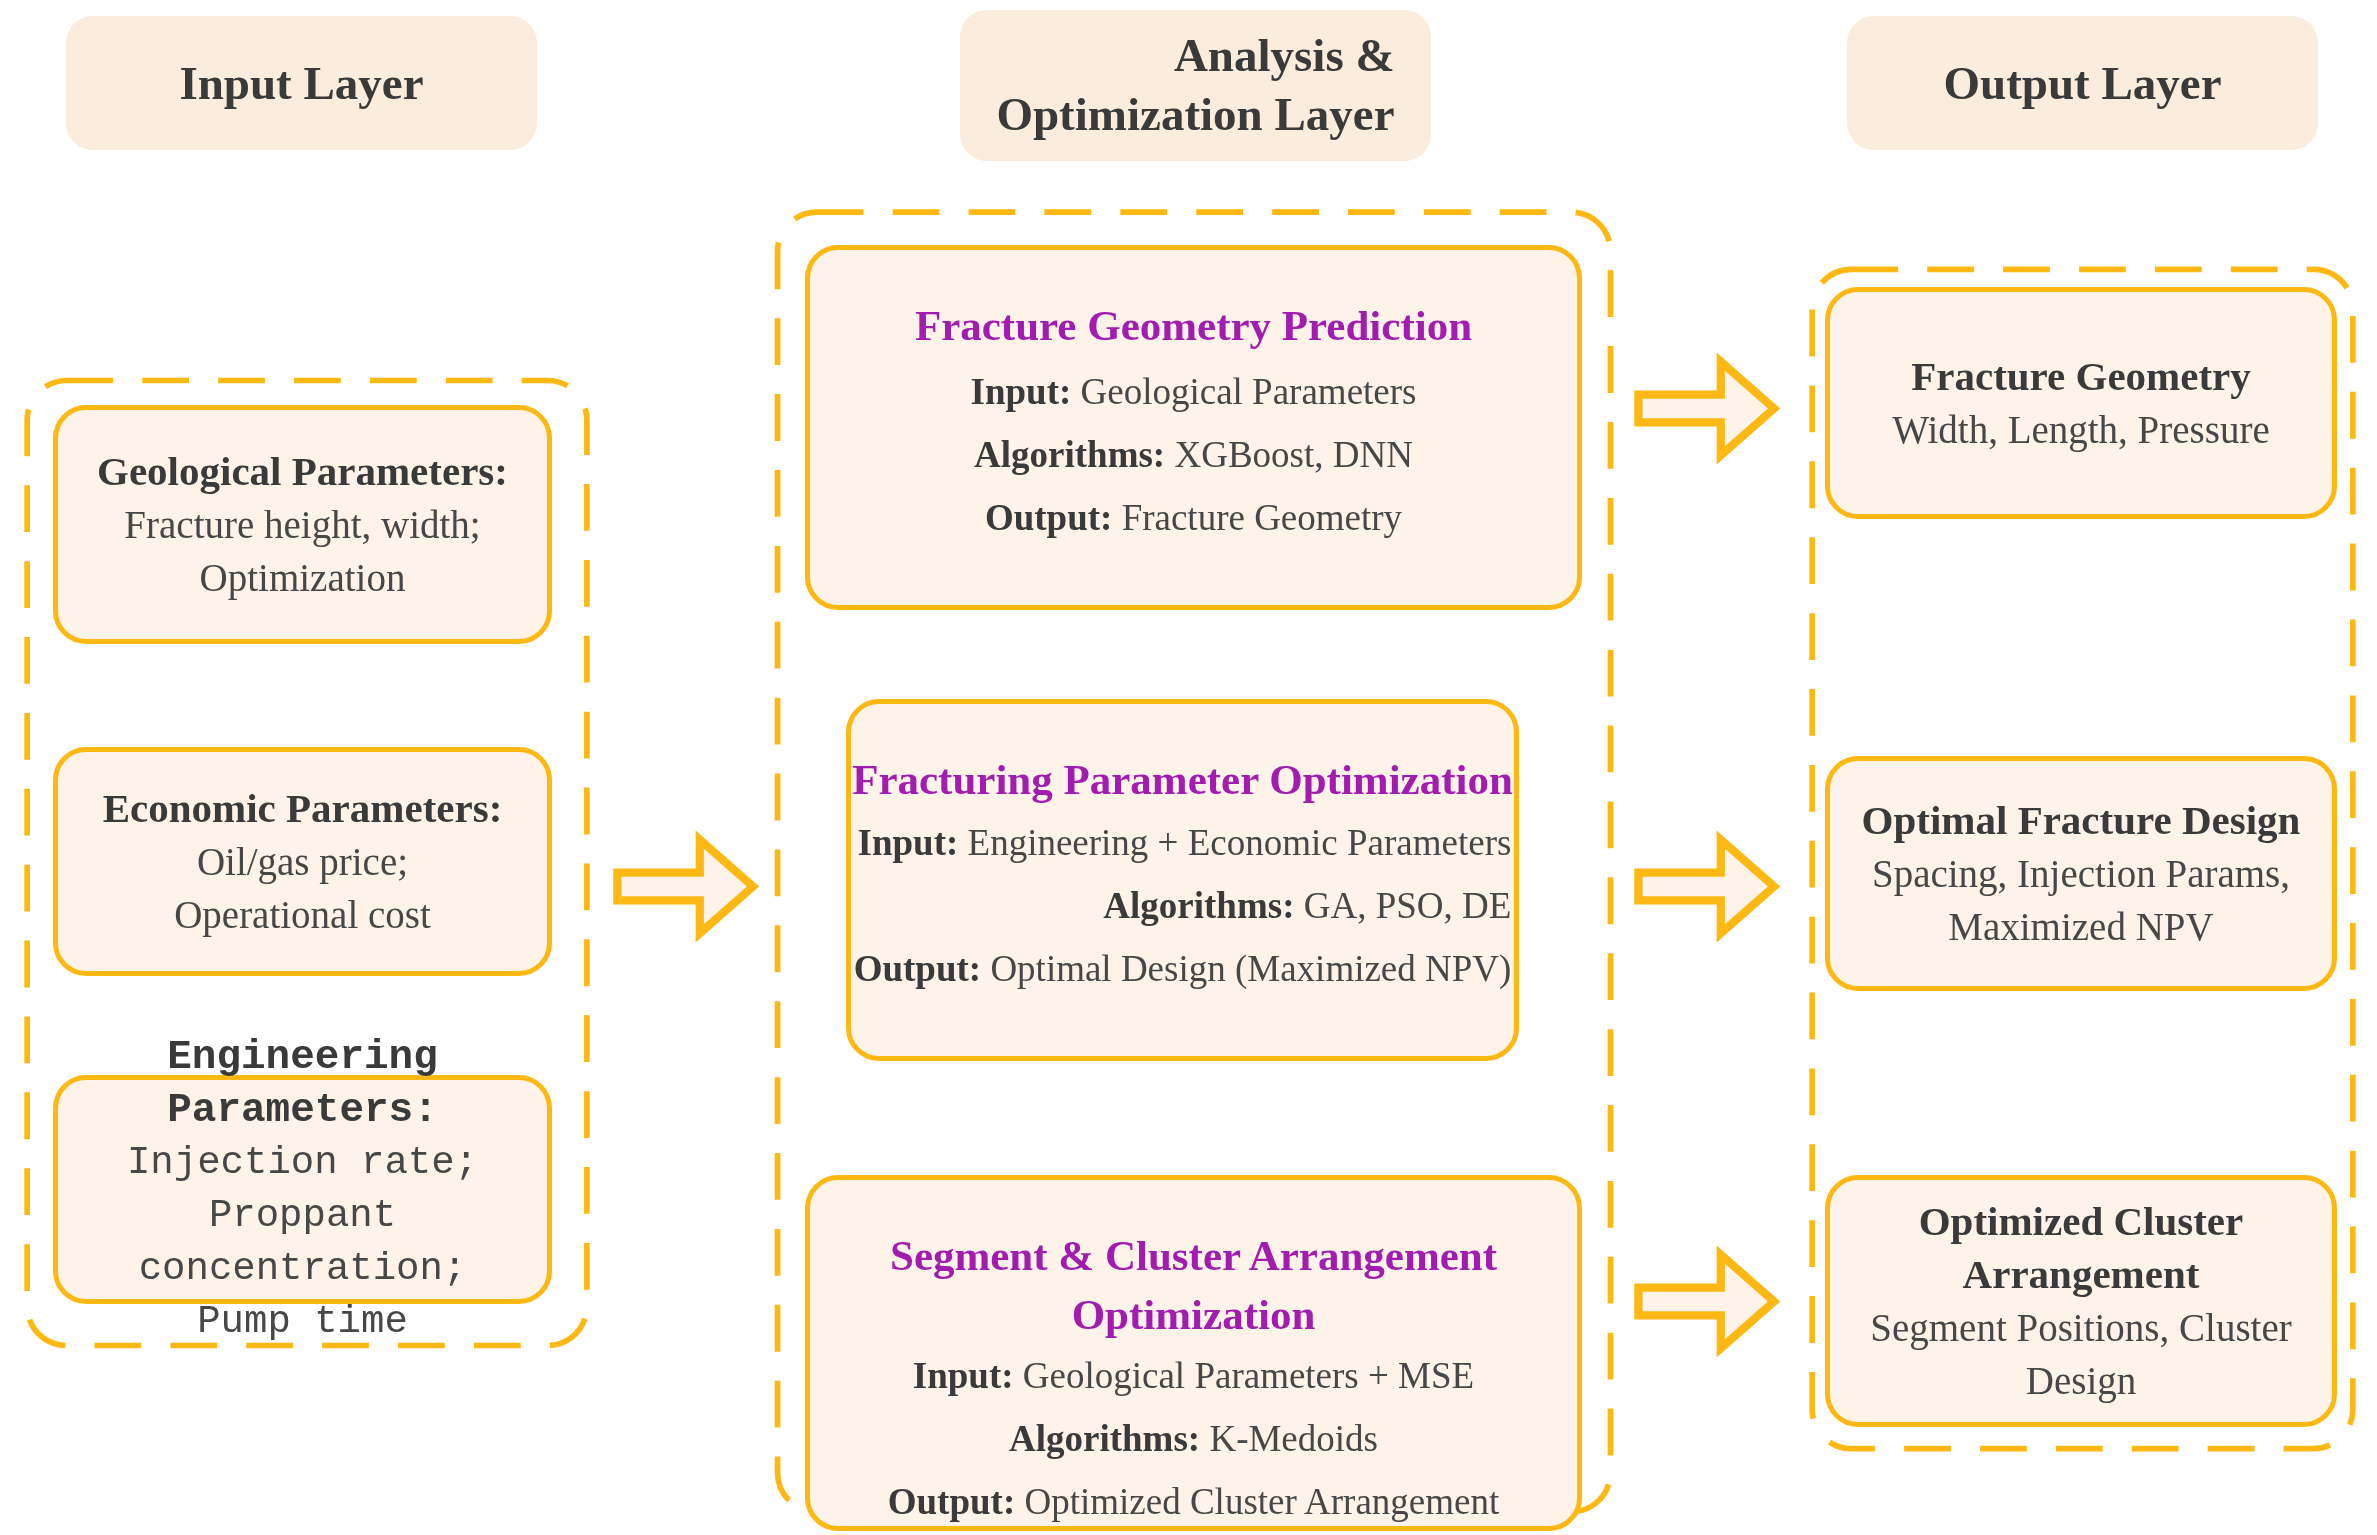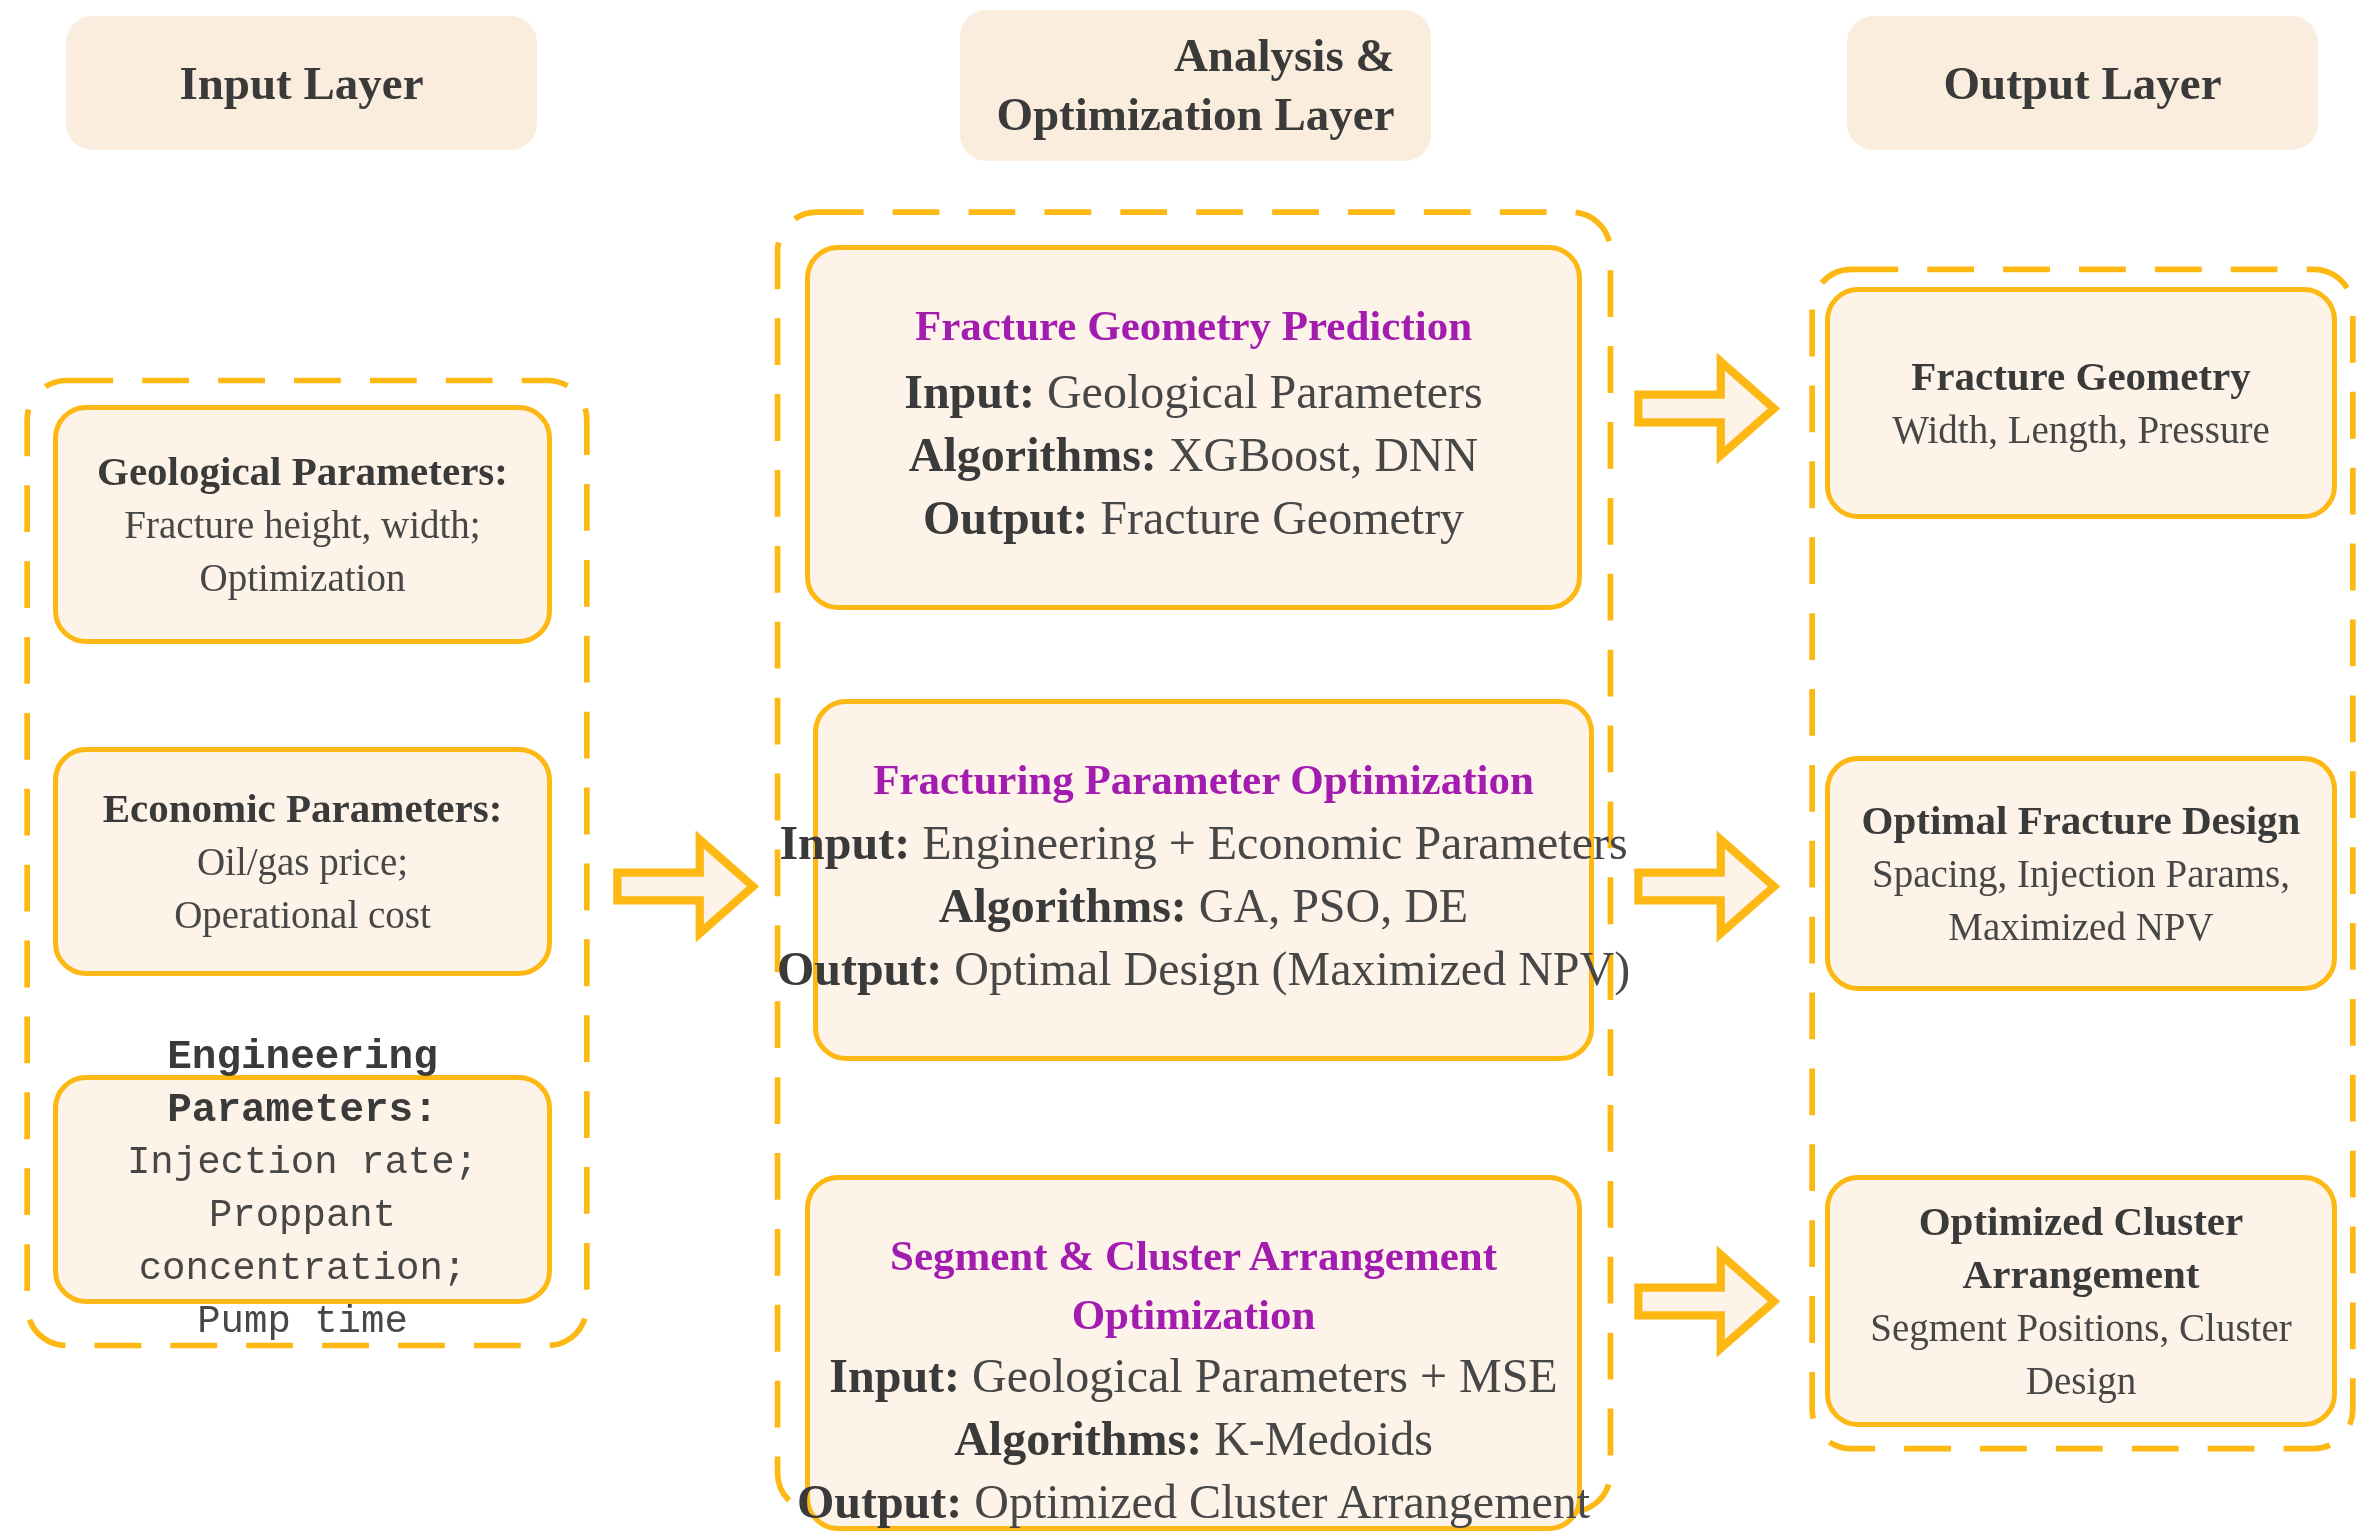--- a/index.html
+++ b/index.html
@@ -77,21 +77,21 @@
     padding: 46px 12.7px 56px 12.7px;
   }
   .mbox-title {
     font-weight: bold;
     color: #a21caf;
     font-size: 43px;
     line-height: 59px;
     white-space: pre;
   }
   .mbox-rows {
-    font-size: 48px;
+    font-size: 37px;
     line-height: 63px;
     color: #474747;
   }
   .mbox-row { white-space: nowrap; }
   .mbox-row b { color: #3A3A3A; }
 
   svg.arrow { overflow: visible; }
   svg.arrow polygon {
     fill: #FDF3E8;
     stroke: #FDB813;
@@ -140,21 +140,21 @@
 
   <div class="mbox abs" style="left:805px; top:245px; width:777px; height:365px;">
     <div class="mbox-title">Fracture Geometry Prediction</div>
     <div class="mbox-rows">
       <div class="mbox-row"><b>Input:</b> <span>Geological Parameters</span></div>
       <div class="mbox-row"><b>Algorithms:</b> <span>XGBoost, DNN</span></div>
       <div class="mbox-row"><b>Output:</b> <span>Fracture Geometry</span></div>
     </div>
   </div>
 
-  <div class="mbox abs" style="left:813px; top:699px; width:781px; height:362px;">
+  <div class="mbox abs" style="left:846px; top:699px; width:673px; height:362px;text-align:right;">
     <div class="mbox-title">Fracturing Parameter Optimization</div>
     <div class="mbox-rows">
       <div class="mbox-row"><b>Input:</b> <span>Engineering + Economic Parameters</span></div>
       <div class="mbox-row"><b>Algorithms:</b> <span>GA, PSO, DE</span></div>
       <div class="mbox-row"><b>Output:</b> <span>Optimal Design (Maximized NPV)</span></div>
     </div>
   </div>
 
   <div class="mbox abs" style="left:805px; top:1151px; width:777px; height:356px;margin-top:24px;">
     <div class="mbox-title">Segment &amp; Cluster Arrangement

